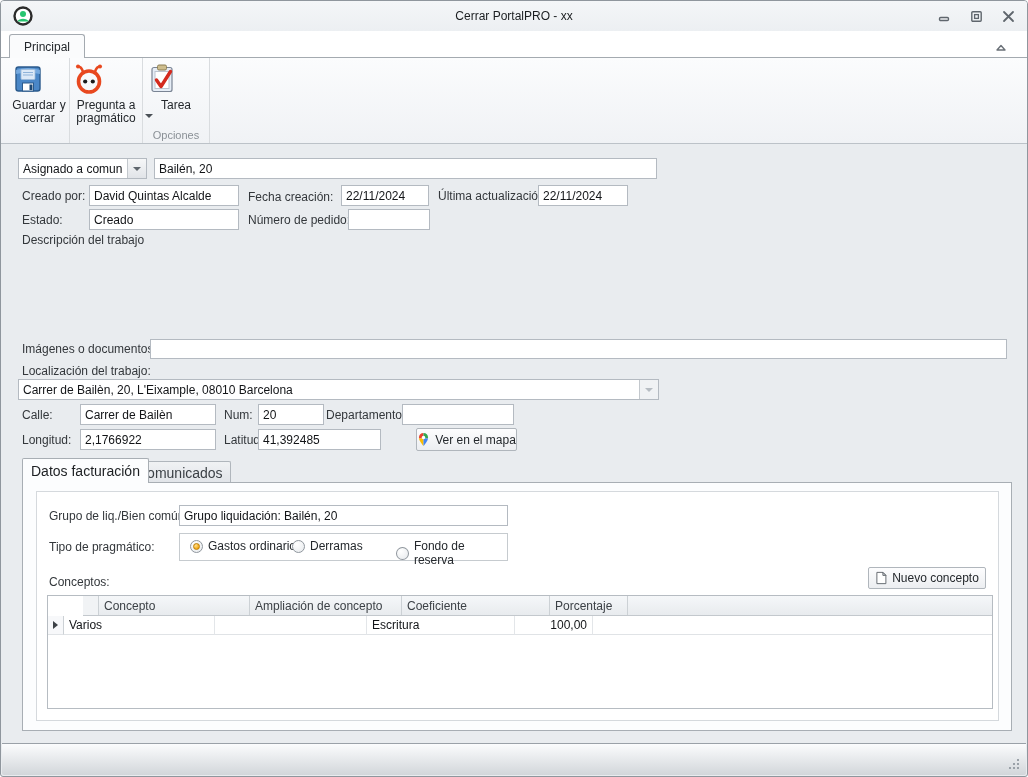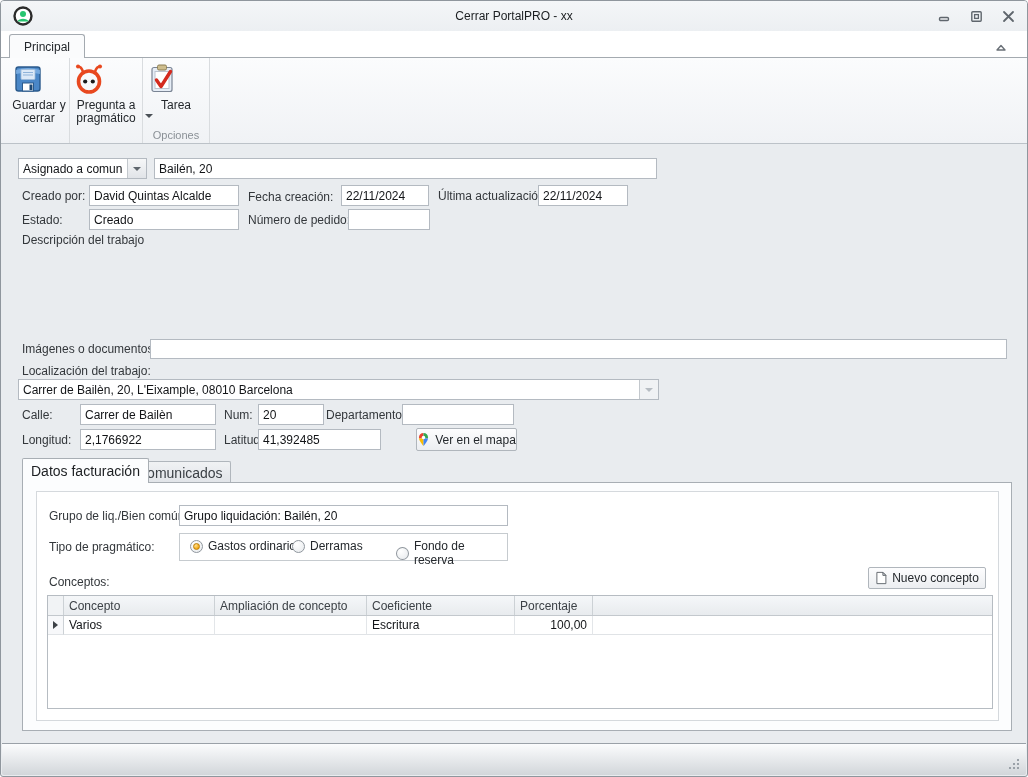--- a/index.html
+++ b/index.html
@@ -55,21 +55,21 @@
 
   .radiobox{position:absolute;left:142px;top:41px;width:329px;height:28px;border:1px solid #c6cbcf;box-sizing:border-box;background:#fff;}
   .radio{position:absolute;top:5px;display:flex;align-items:center;gap:5px;cursor:default;}
   .rdot{width:13px;height:13px;border-radius:50%;border:1px solid #8f969d;background:radial-gradient(circle at 35% 30%,#ffffff,#e6e9ec);box-sizing:border-box;position:relative;}
   .radio.checked .rdot::after{content:"";position:absolute;left:2px;top:2px;width:7px;height:7px;border-radius:50%;background:radial-gradient(circle at 35% 30%,#ffdf8e,#f2a50c 75%);border:1px solid #bd7e06;box-sizing:border-box;}
   .radio span.rtext{font-size:12px;color:#24282c;}
 
   
   .grid{position:absolute;left:10px;top:103px;right:5px;height:114px;border:1px solid #b6bcc2;background:#fff;box-sizing:border-box;overflow:hidden;}
   .grow{display:flex;height:19px;box-sizing:border-box;}
-  .ghead{background:linear-gradient(#f5f7f9,#e8ebee);border-bottom:1px solid #c3c8cd;height:20px;}
+  .ghead{background:linear-gradient(#f5f7f9,#e8ebee);border-bottom:1px solid #c3c8cd;height:20px;margin-left:35px;}
   .gcell{box-sizing:border-box;display:flex;align-items:center;padding:0 5px;border-right:1px solid #ccd1d5;font-size:12px;color:#3c4146;overflow:hidden;white-space:nowrap;}
   .gdata .gcell{border-right:1px solid #e3e6e9;border-bottom:1px solid #e0e3e6;color:#121417;}
   .gind{width:16px;padding:0;justify-content:center;background:#f1f3f5;border-right:1px solid #ccd1d5 !important;}
   .gdata .gind{background:#f7f8fa;}
   .c1{width:151px;} .c2{width:152px;} .c3{width:148px;} .c4{width:78px;} .cfill{flex:1;border-right:none !important;}
   .num{justify-content:flex-end;}
   .rowarrow{width:0;height:0;border-left:5px solid #3c4146;border-top:4px solid transparent;border-bottom:4px solid transparent;}
 
   
   .statusbar{position:absolute;left:1px;right:1px;bottom:1px;height:31px;border-top:1px solid #9aa1a8;background:linear-gradient(#fbfcfd,#d2d6da);border-radius:0 0 2px 2px;}

